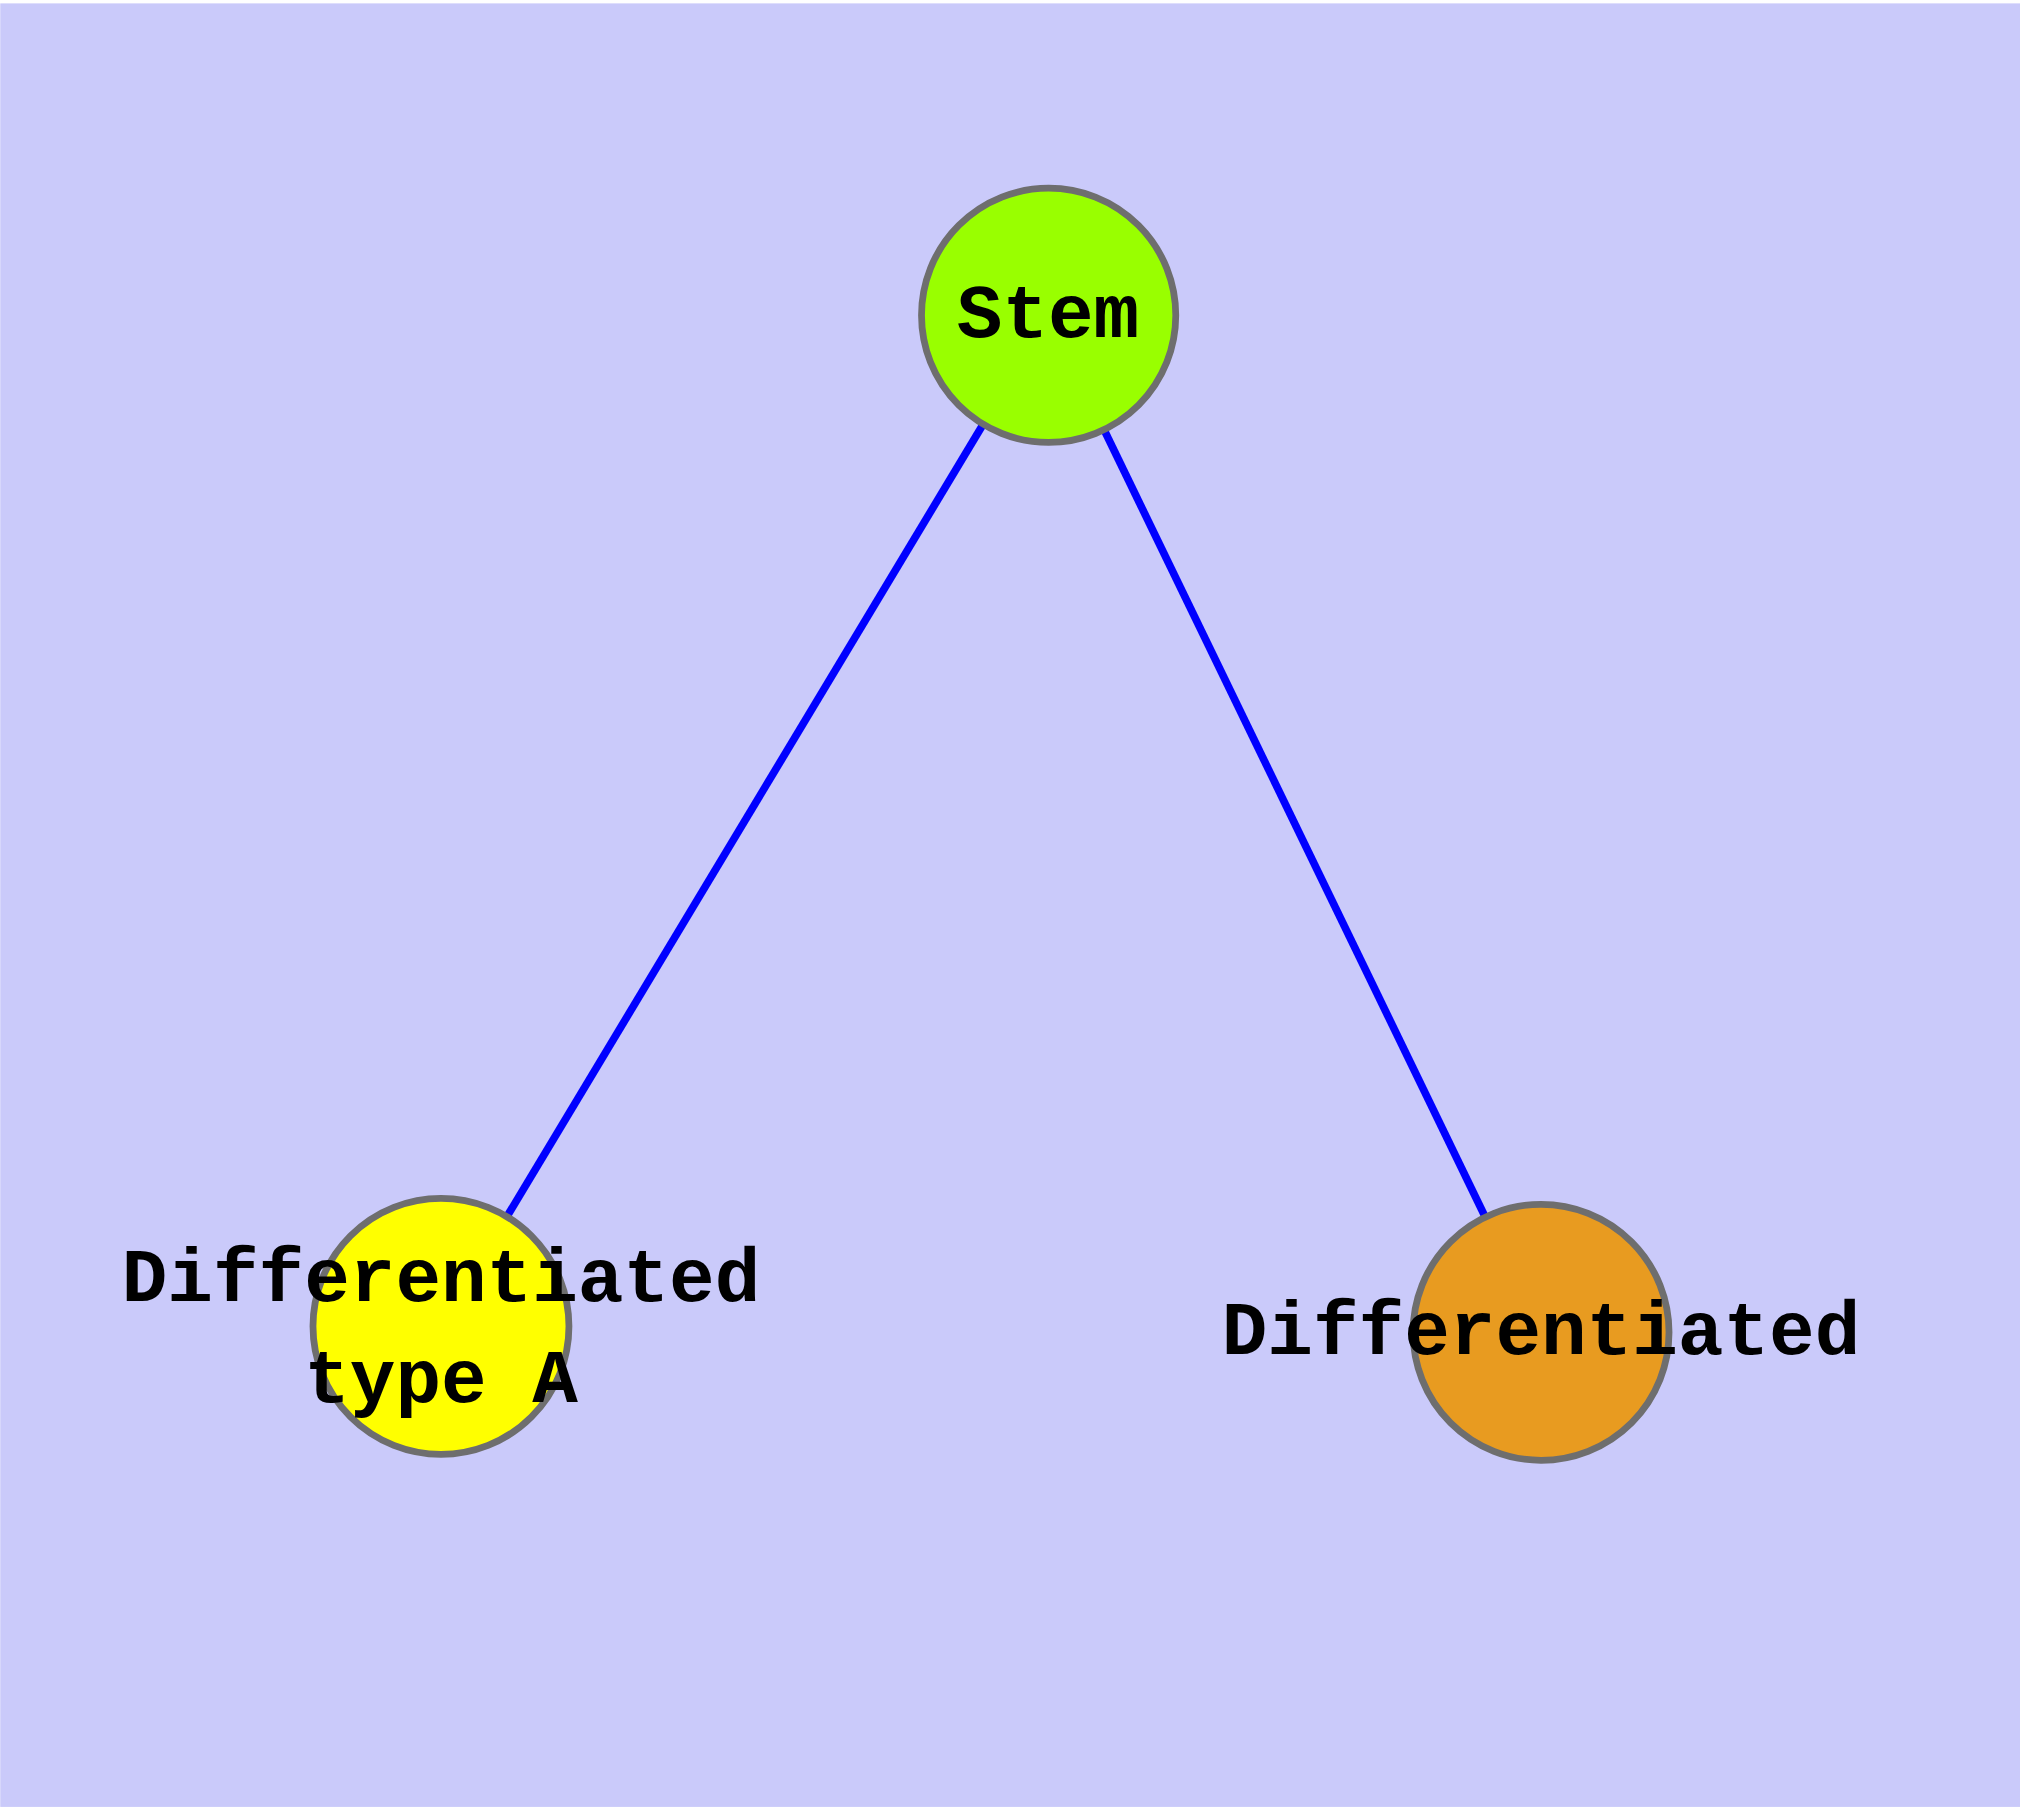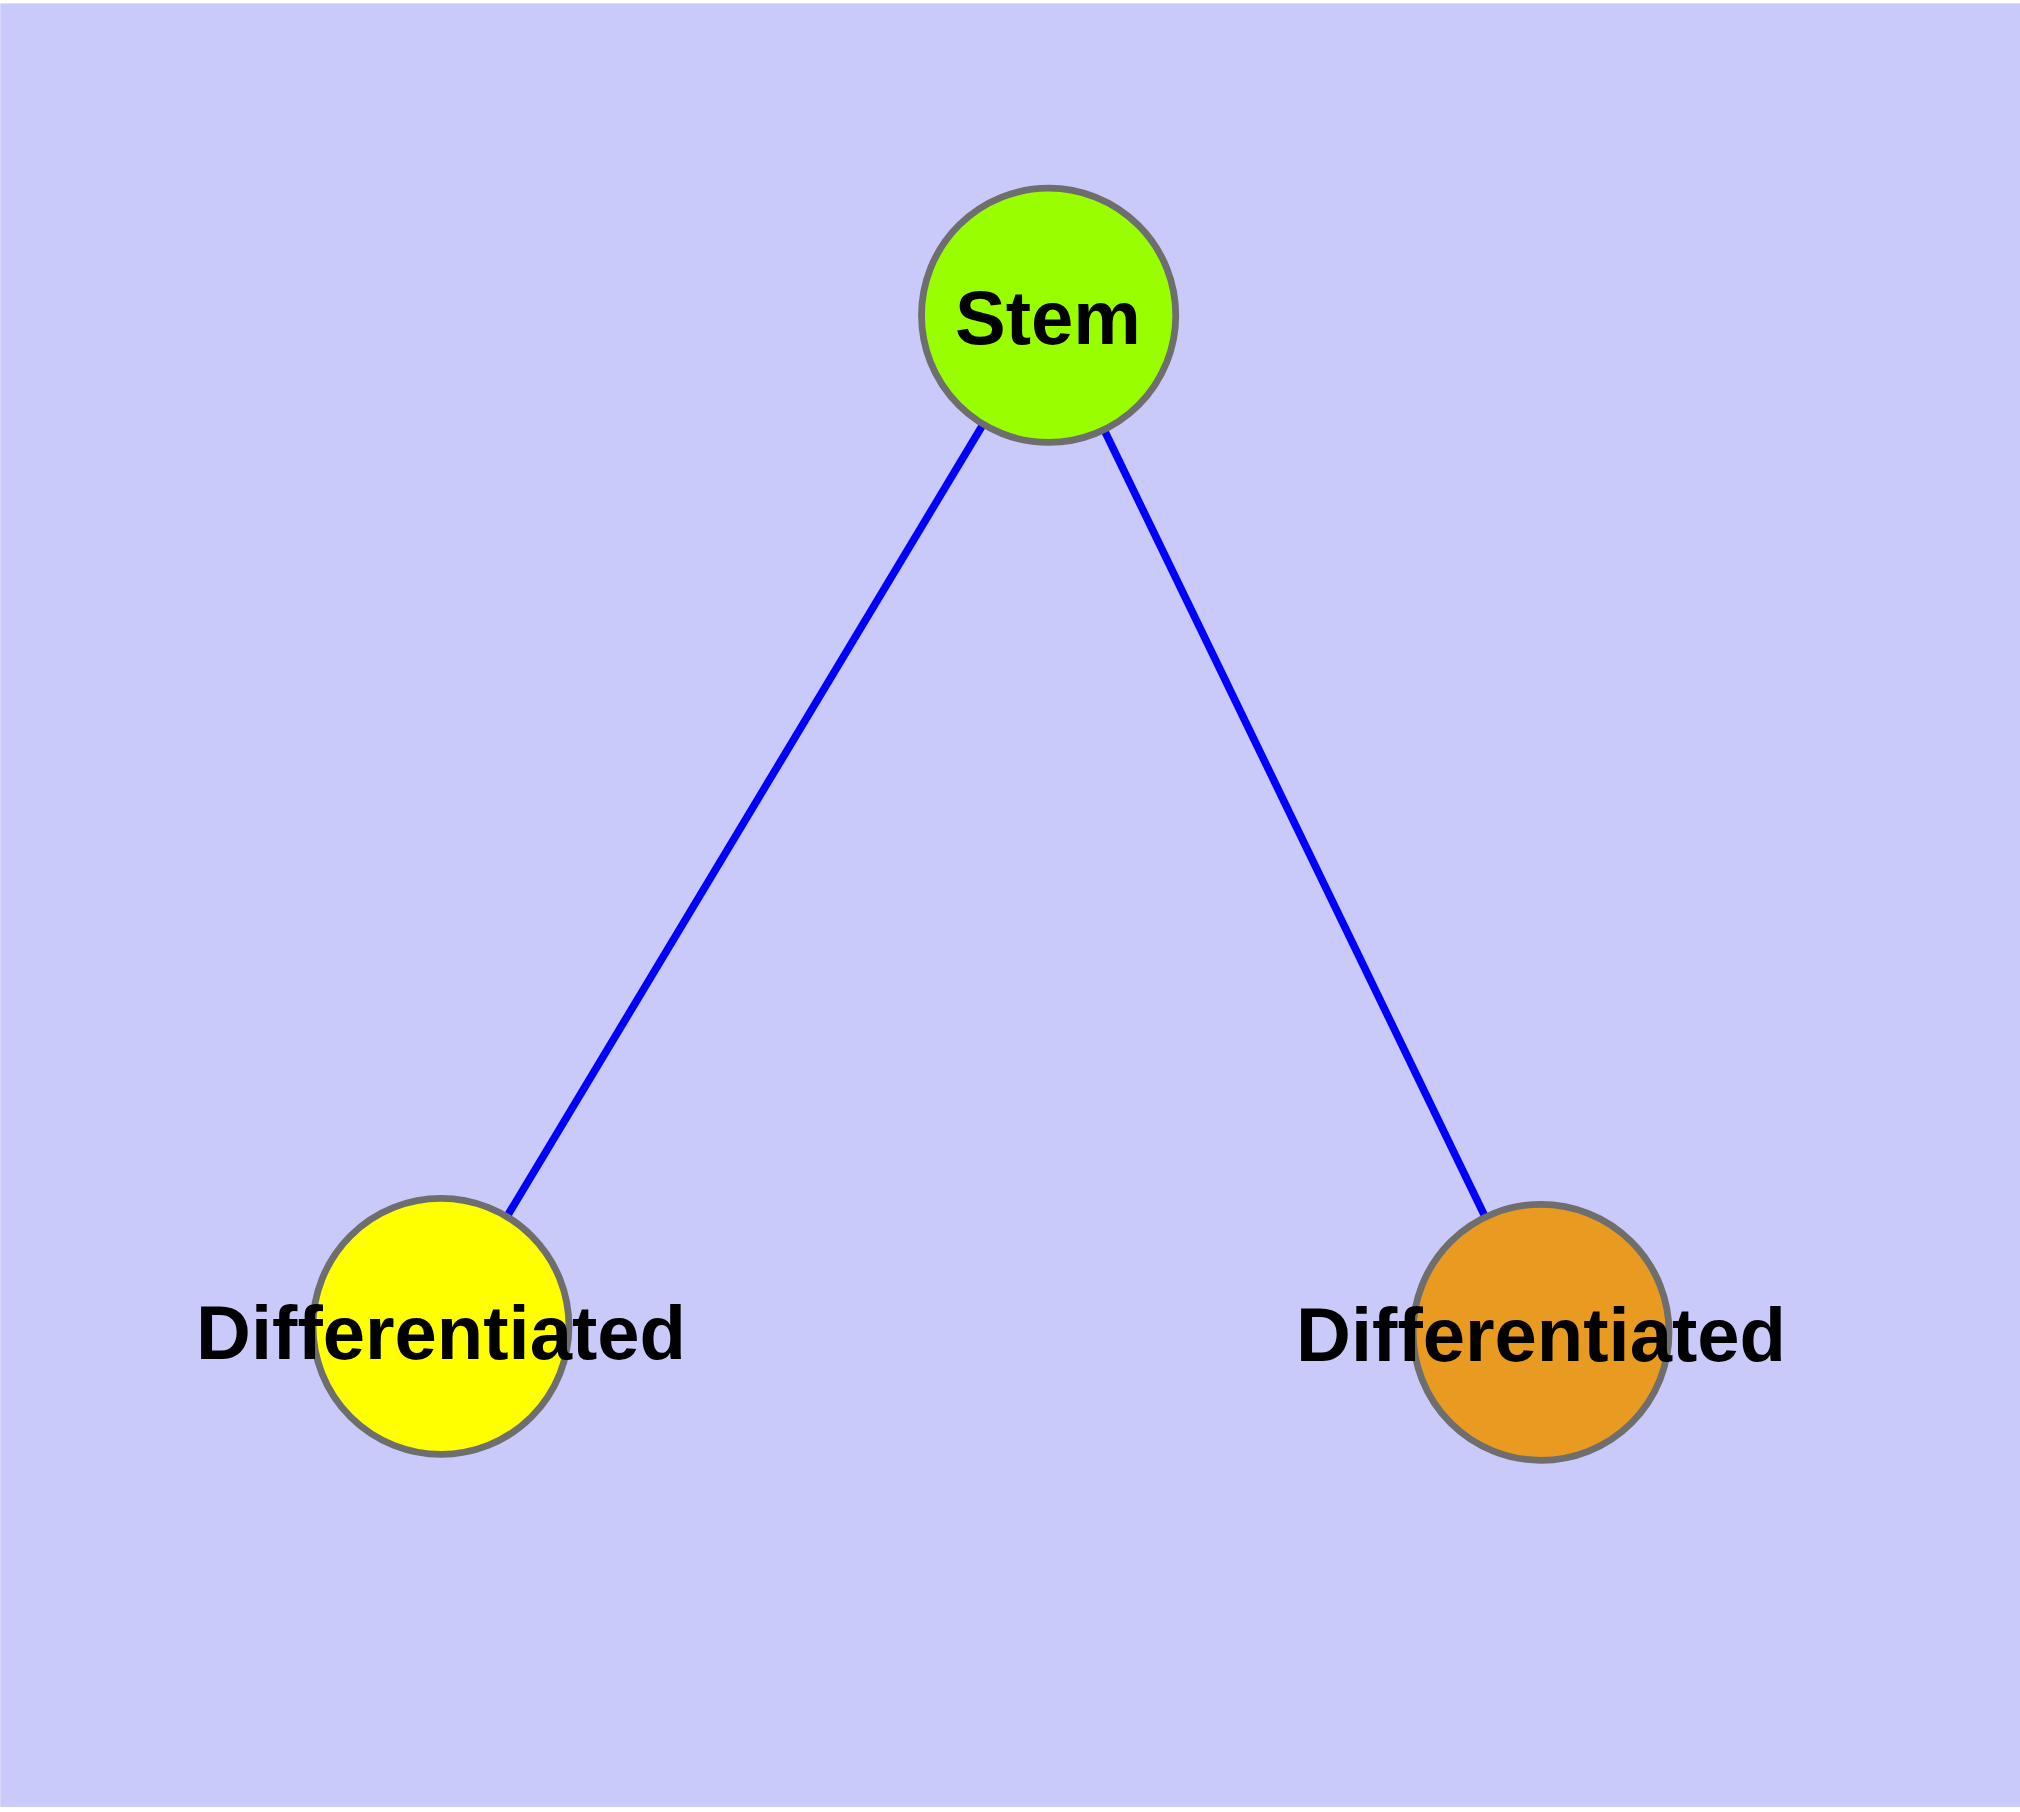--- a/index.html
+++ b/index.html
@@ -19,21 +19,21 @@
     position: absolute;
     left: 0;
     top: 0;
     width: 2021px;
     height: 1812px;
     display: block;
   }
   .node-label {
     position: absolute;
     transform: translate(-50%, -50%);
-    font-family: Liberation Sans, sans-serif;
+    font-family: Liberation Mono, monospace;
     font-weight: 700;
     font-size: 76px;
     line-height: 101px;
     color: #000000;
     text-align: center;
     white-space: nowrap;
     pointer-events: none;
   }
   #stem-label  { left: 1048px; top: 317px; }
   #type-a-label { left: 441px;  top: 1332px; }
@@ -55,20 +55,21 @@
     <circle cx="520" cy="1565" r="151" fill="#ffff00" stroke="#6e6e6e" stroke-width="8"></circle>
     <circle cx="1818" cy="1572" r="151" fill="#e89b20" stroke="#6e6e6e" stroke-width="8"></circle>
   </svg>
 
   <div class="node-label" id="stem-label">
     <span>Stem</span>
   </div>
 
   <div class="node-label" id="type-a-label">
     <div>Differentiated</div>
+    <div>type A</div>
   </div>
 
   <div class="node-label" id="type-b-label">
     <div>Differentiated</div>
   </div>
 
 </div>
 
 
 </body></html>

